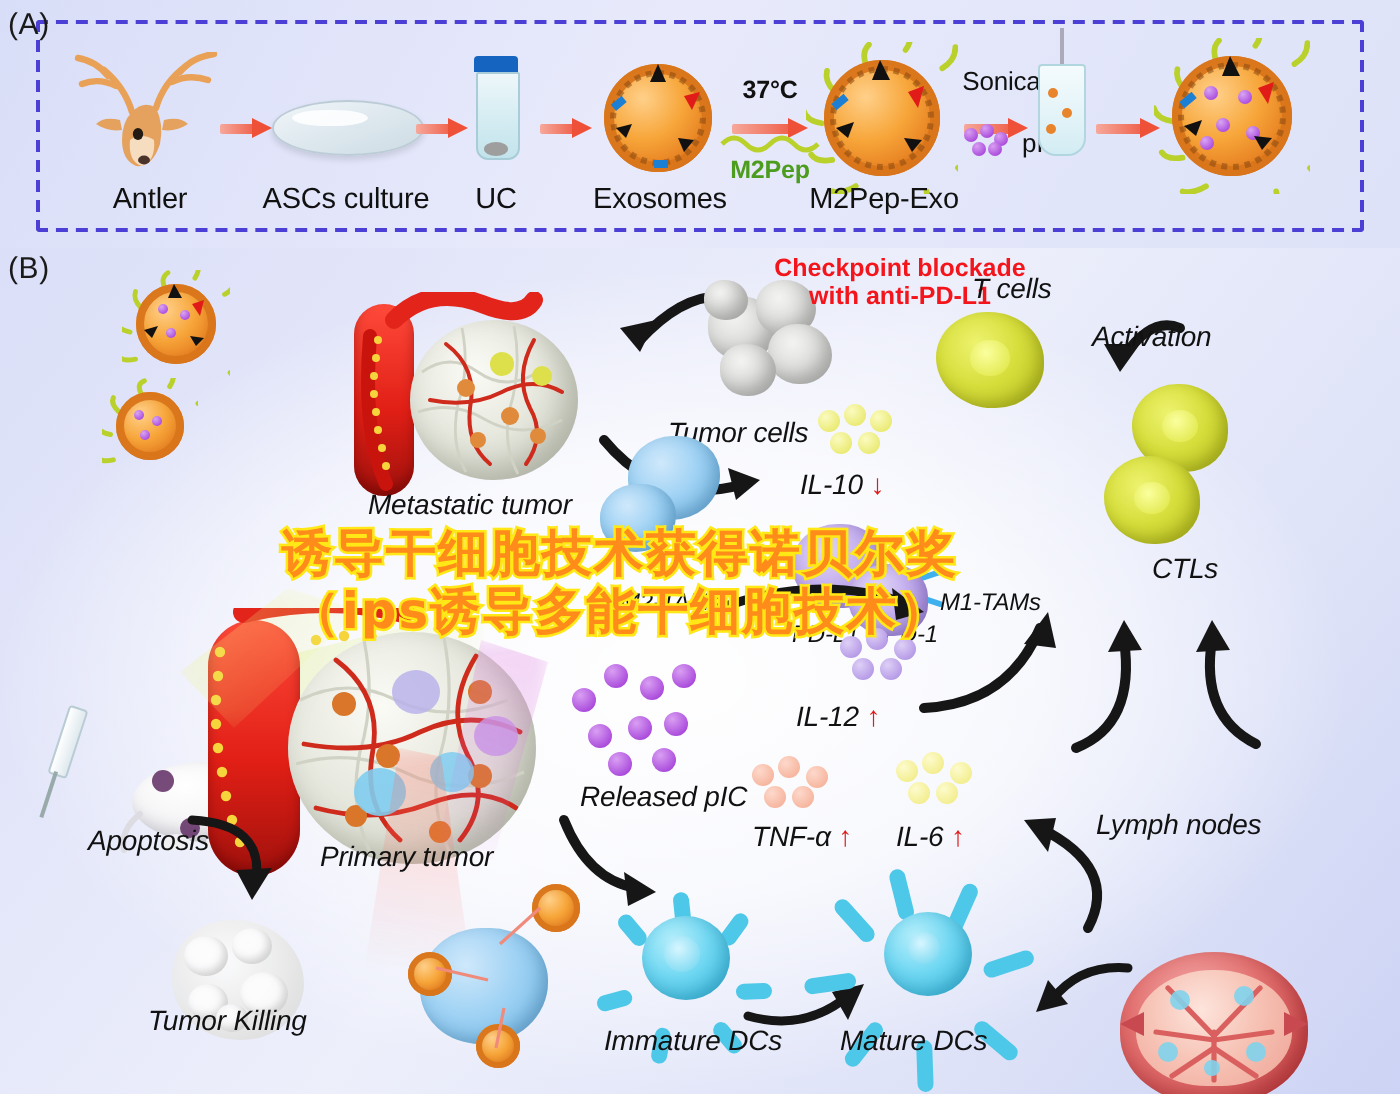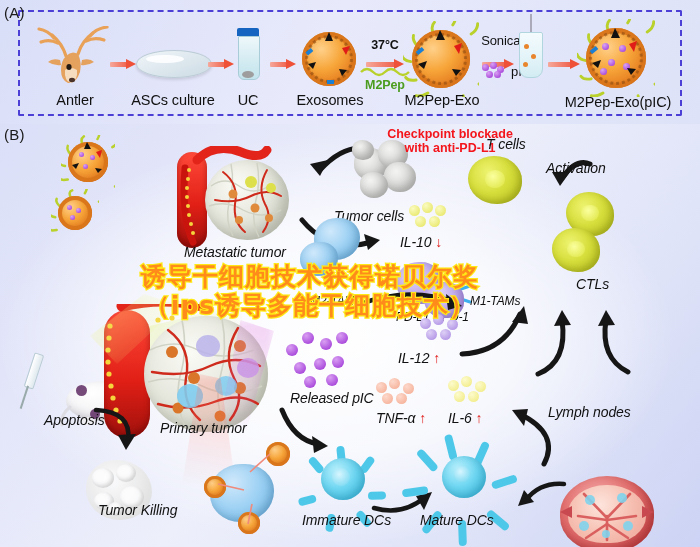--- a/index.html
+++ b/index.html
@@ -397,21 +397,20 @@
       <span class="plic" style="left:37px;top:35px;"></span>
       <span class="plic" style="left:14px;top:40px;"></span>
       <svg width="60" height="60" viewBox="0 0 60 60" style="position:absolute;left:0;top:0;">
         <polygon points="29,0 25,10 34,10" fill="#111"></polygon>
         <polygon points="51,13 43,16 48,24" fill="#e01b18"></polygon>
         <polygon points="6,35 15,32 12,40" fill="#111"></polygon>
         <polygon points="45,47 41,40 50,41" fill="#111"></polygon>
         <rect x="4" y="20" width="8" height="4" fill="#1b7fd4" transform="rotate(-40 8 22)"></rect>
       </svg>
     </div>
-    <div class="aLabel" style="left:556px;top:94px;width:124px;">M2Pep-Exo(pIC)</div>
 
     <div class="panel-tag" id="tagA">(A)</div>
   </div>
 
   <div id="panelB">
 
     <div class="exo" style="left:68px;top:18px;width:40px;height:40px;">
       <svg width="40" height="40" viewBox="0 0 40 40" style="position:absolute;left:-7px;top:-7px;width:54px;height:54px;">
         <g stroke="#b9d12a" stroke-width="1.8" fill="none" stroke-linecap="round">
           <path d="M27 3 q2 -3 1 -6"></path>
@@ -751,21 +750,21 @@
     </svg>
     <div class="bLabel" style="left:44px;top:288px;">Apoptosis</div>
 
     <div class="apopt" style="left:86px;top:336px;width:66px;height:60px;">
       <span class="frag" style="left:6px;top:8px;width:22px;height:20px;"></span>
       <span class="frag" style="left:30px;top:4px;width:20px;height:18px;"></span>
       <span class="frag" style="left:34px;top:26px;width:24px;height:22px;"></span>
       <span class="frag" style="left:8px;top:32px;width:20px;height:18px;"></span>
       <span class="frag" style="left:22px;top:42px;width:16px;height:14px;"></span>
     </div>
-    <div class="bLabel" style="left:74px;top:378px;margin-left:24px;">Tumor Killing</div>
+    <div class="bLabel" style="left:74px;top:378px;">Tumor Killing</div>
 
     <svg class="bArrowSvg" style="left:278px;top:282px;" width="62" height="60" viewBox="0 0 62 60">
       <path d="M4 4 Q16 34 40 38" stroke="#161616" stroke-width="5" fill="none" stroke-linecap="round"></path>
       <polygon points="50,40 34,30 36,47" fill="#161616"></polygon>
     </svg>
 
     <div class="dc" style="left:312px;top:326px;width:62px;height:58px;">
       <span class="dcArm" style="left:6px;top:4px;width:8px;height:18px;transform:rotate(-40deg);"></span>
       <span class="dcArm" style="left:26px;top:-4px;width:8px;height:18px;transform:rotate(-6deg);"></span>
       <span class="dcArm" style="left:46px;top:4px;width:8px;height:18px;transform:rotate(36deg);"></span>

